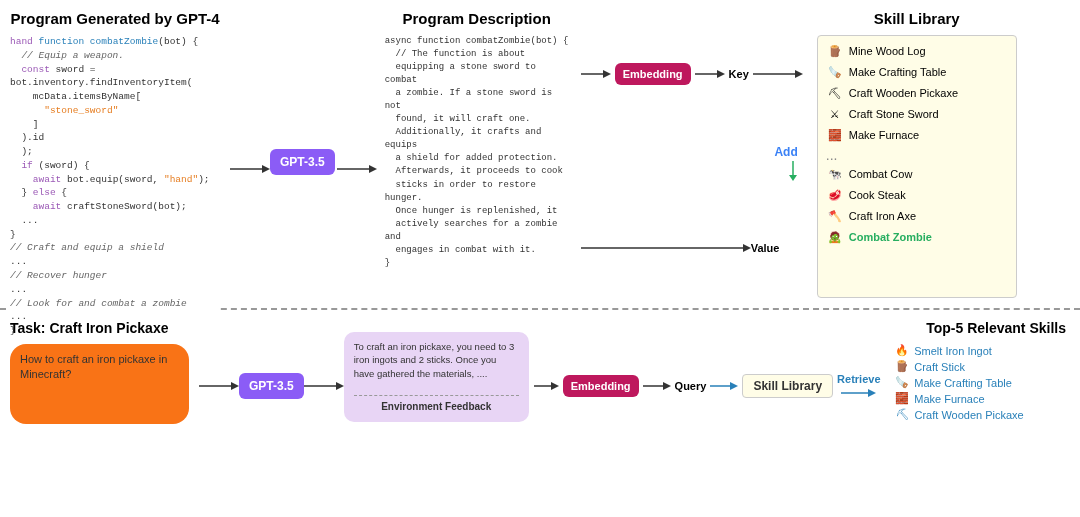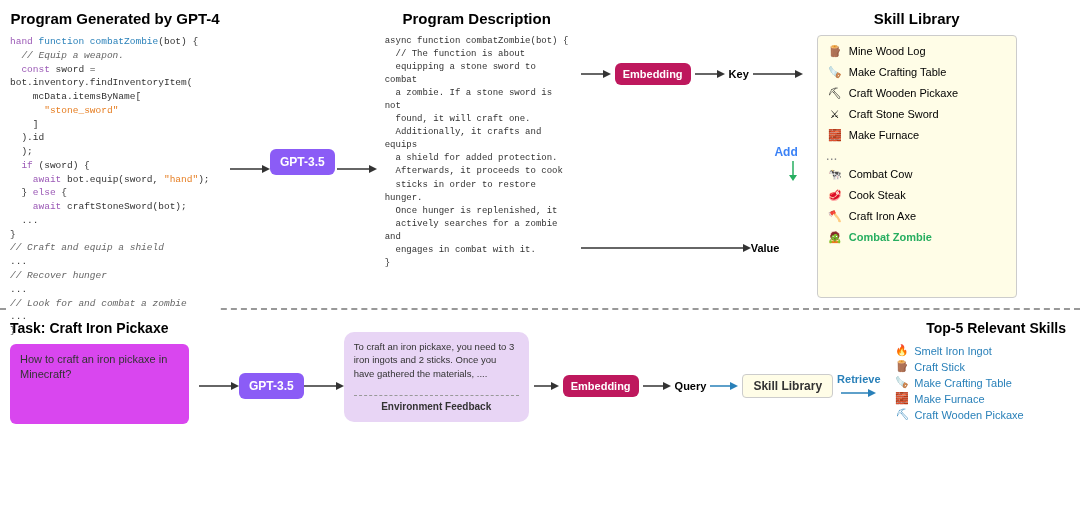--- a/index.html
+++ b/index.html
@@ -151,22 +151,22 @@
 
     
     .task-section {
       width: 230px;
       padding: 0 10px;
       display: flex;
       flex-direction: column;
     }
 
     .task-box {
-      background: #d946ef;
-      border-radius: 6px;
+      background: #f97316;
+      border-radius: 16px;
       padding: 8px 10px;
       font-size: 11px;
       color: #333;
       line-height: 1.4;
       flex: 1;
     }
 
     .env-feedback-box {
       background: #e8d5f5;
       border-radius: 10px;

